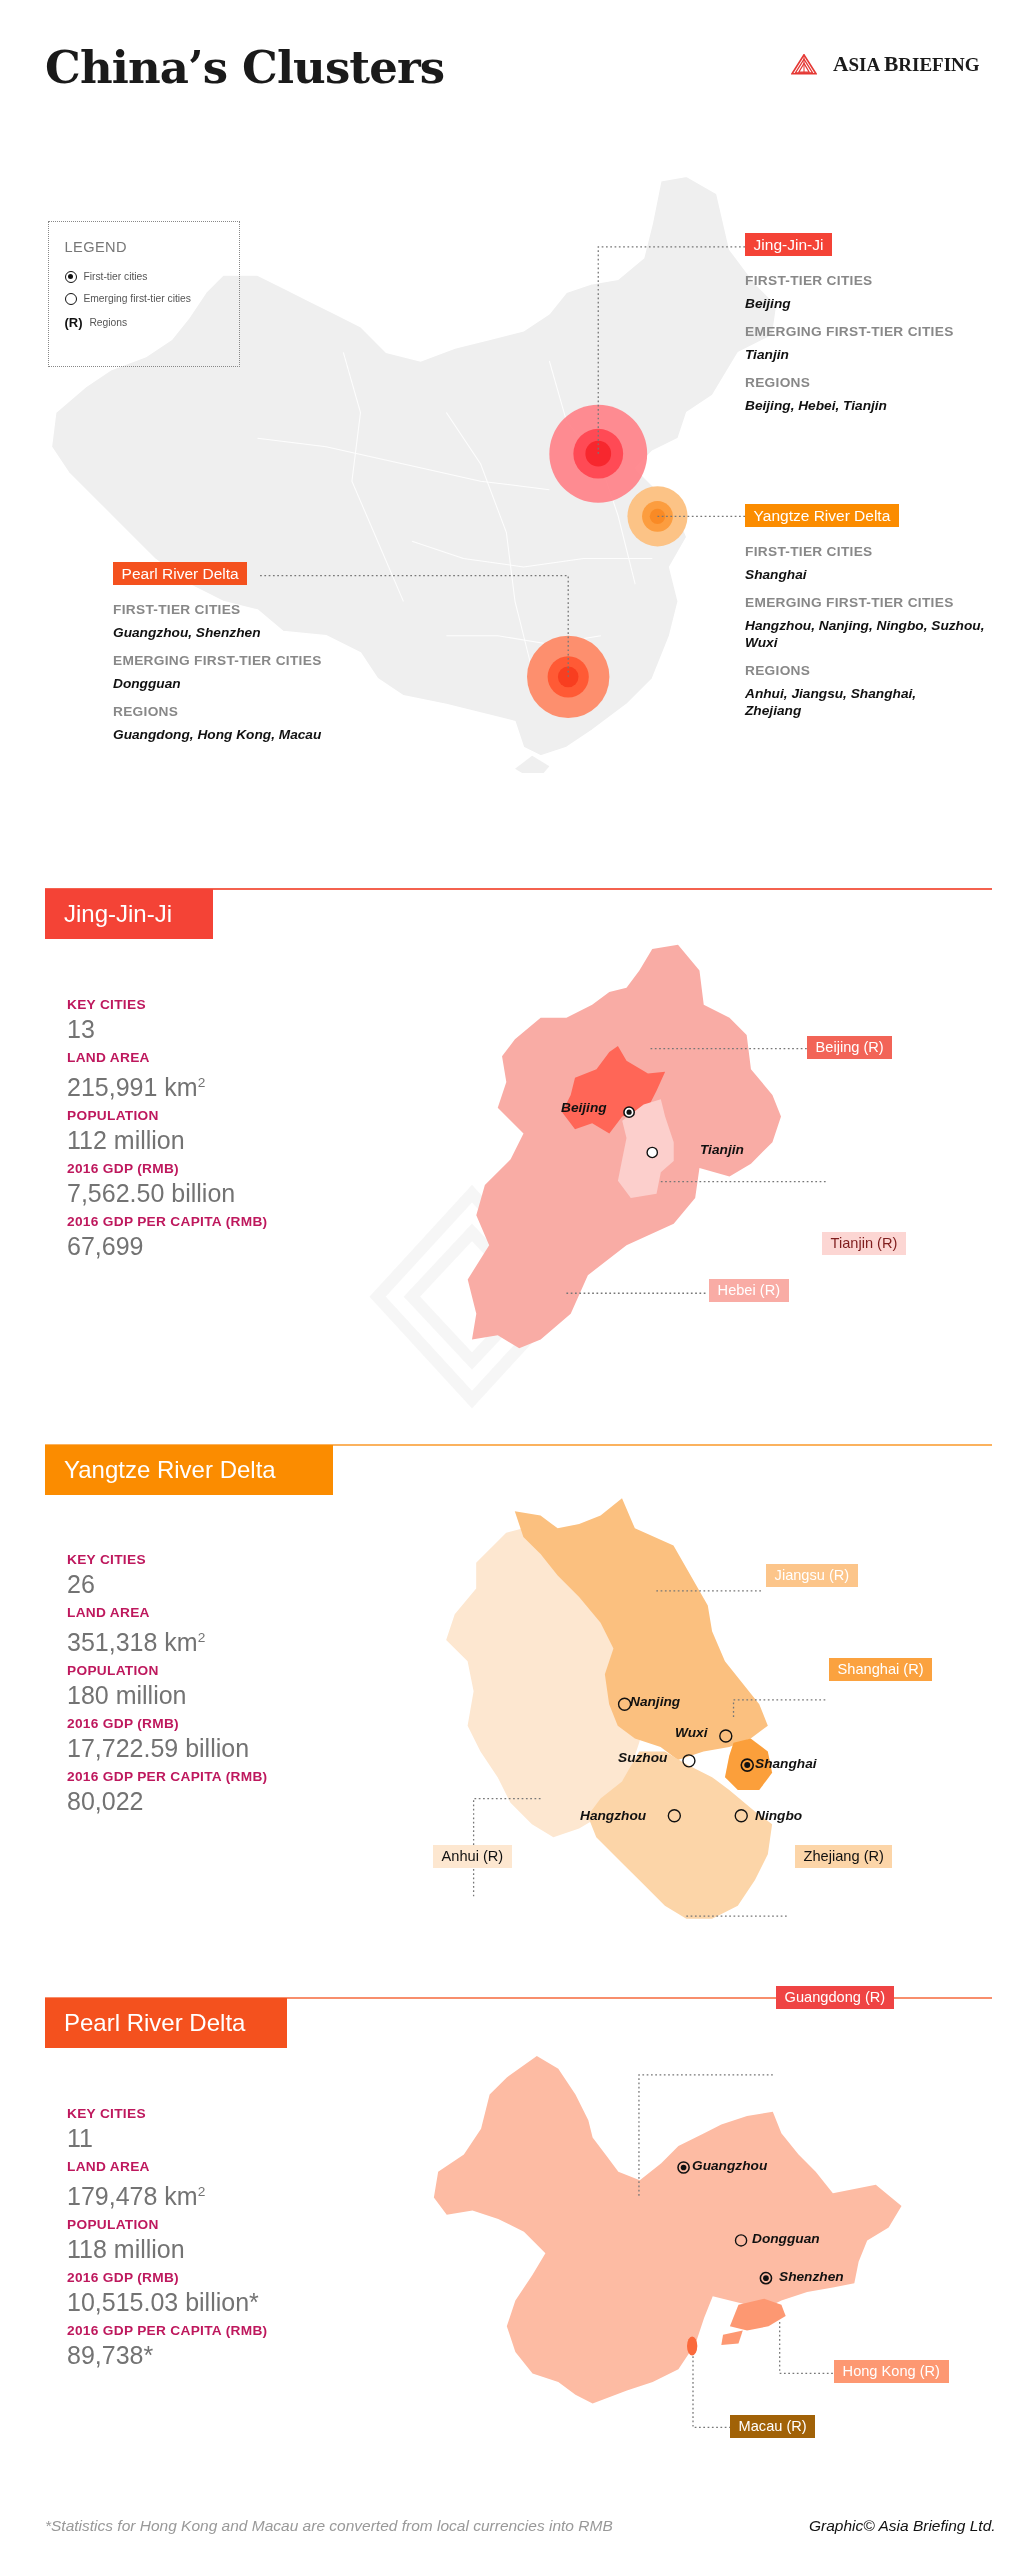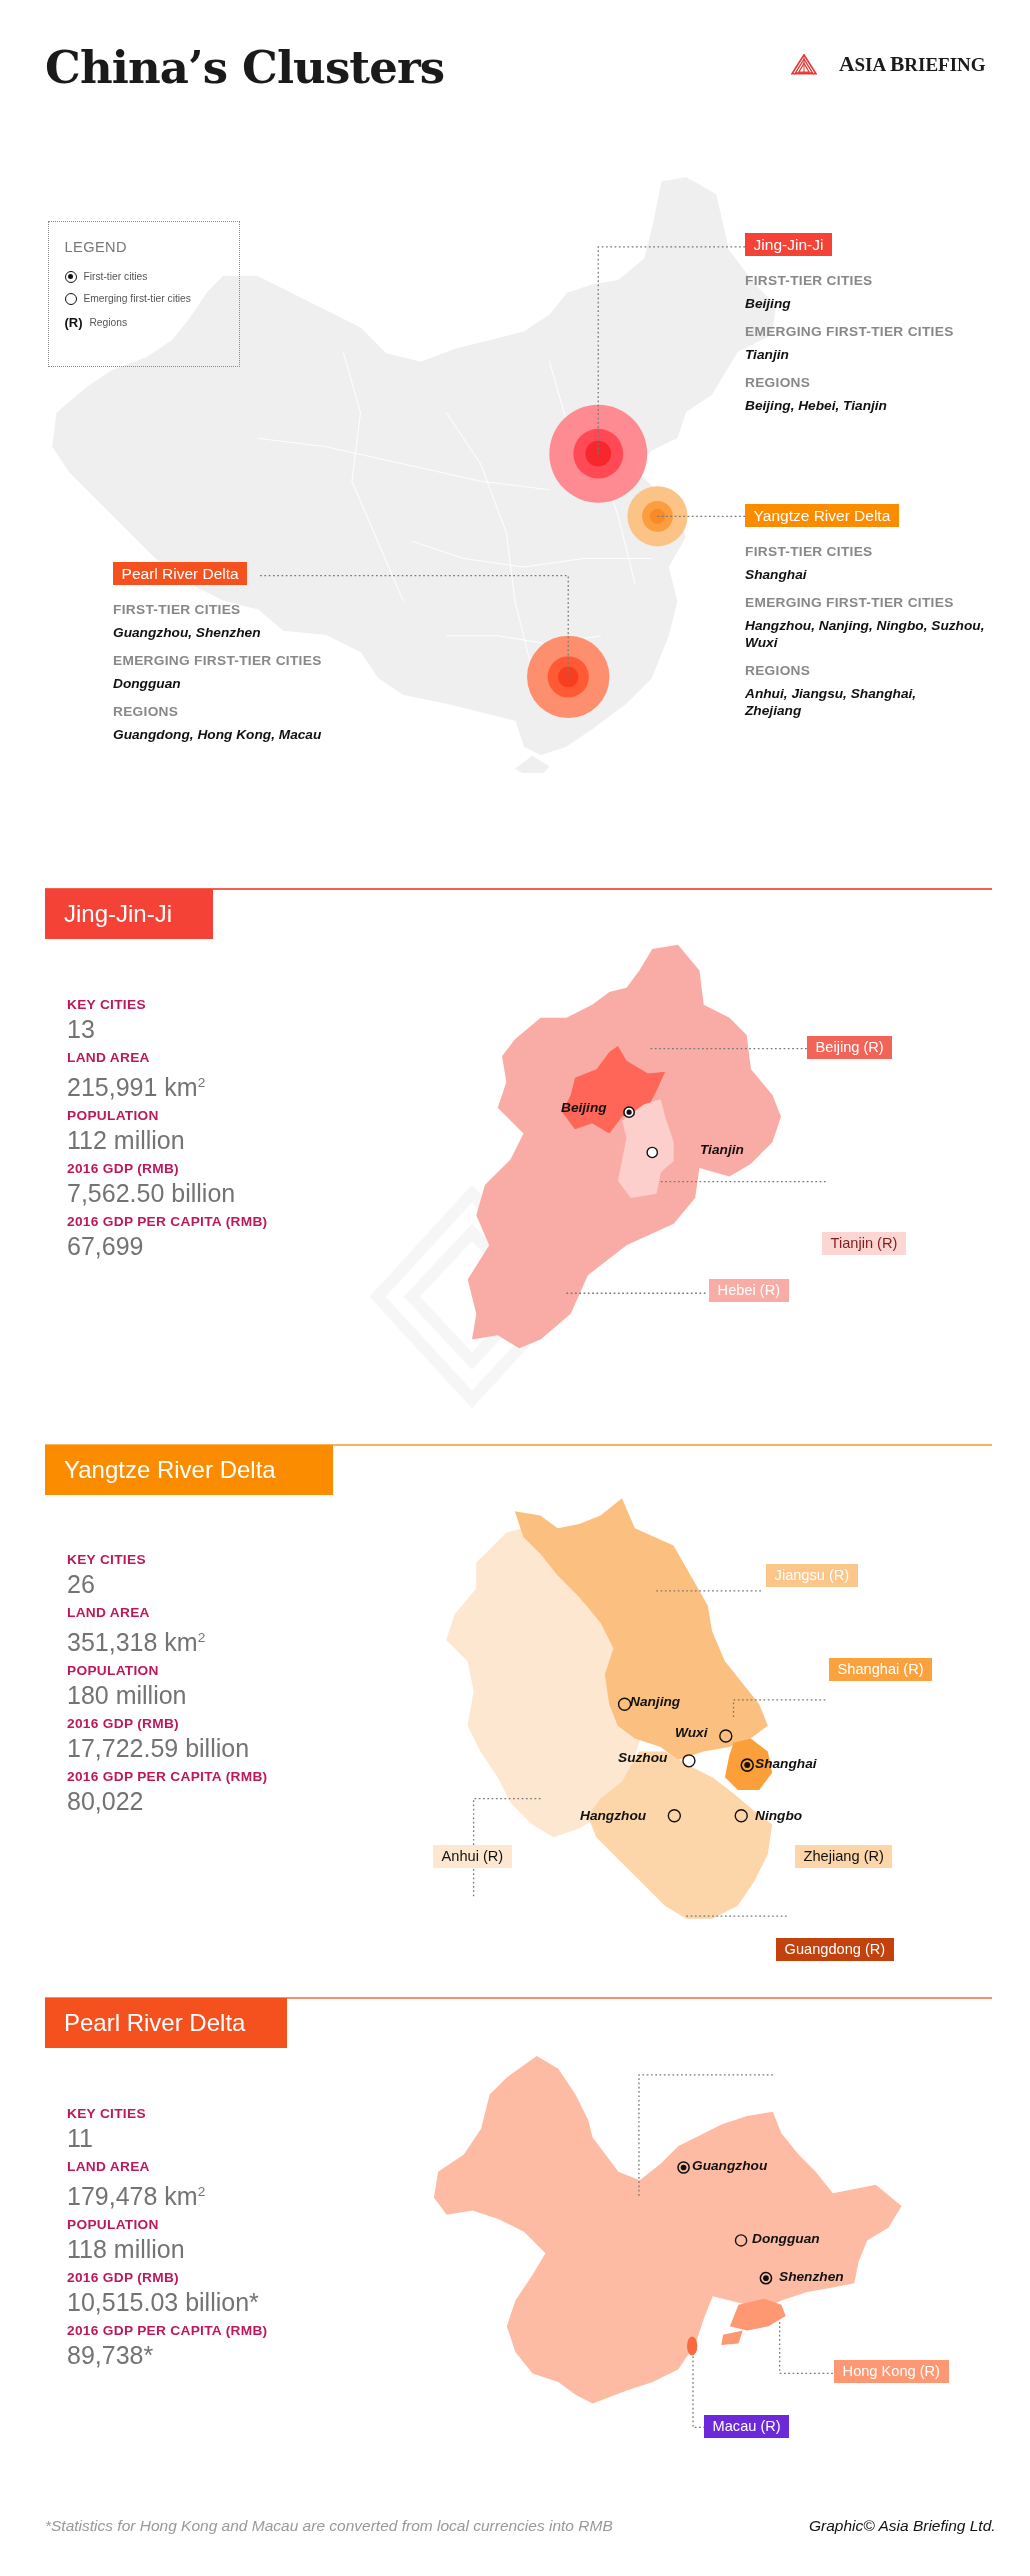--- a/index.html
+++ b/index.html
@@ -1,20 +1,20 @@
 <!DOCTYPE html>
 <html style="font-size:13.7px"><head>
 <meta charset="utf-8">
 <style>
   * { box-sizing: border-box; margin: 0; padding: 0; }
   body { width: 1030px; height: 2576px; background: #ffffff; position: relative; overflow: hidden;
          font-family: "Liberation Sans", sans-serif; color: #111; }
   .abs { position: absolute; }
   .title { left: 45px; top: 41px; font-family: "DejaVu Serif", serif; font-weight: bold; font-size: 45px; line-height: 53px; color: #1a1a1a; letter-spacing: -0.9px; }
-  .logo { left: 791px; top: 52px; display: flex; align-items: center; gap: 22px; }
+  .logo { left: 791px; top: 52px; display: flex; align-items: center; gap: 16px; }
   .logo-text { font-family: "Liberation Serif", serif; font-weight: bold; font-size: 19px; color: #1a1a1a; letter-spacing: 0px; }
   .logo-text .big { font-size: 21.5px; }
 
   .legend { left: 48px; top: 221px; width: 192px; height: 146px; border: 1.7px dotted #888; padding: 17px 15.5px; }
   .legend-title { font-size: 14.6px; color: #777; margin-bottom: 15.5px; letter-spacing: 0.4px; }
   .legend-row { display: flex; align-items: center; gap: 6.9px; font-size: 10.3px; color: #555; margin-bottom: 10.3px; }
   .dot-first { width: 12px; height: 12px; border: 1.7px solid #111; border-radius: 50%; display: inline-flex; align-items: center; justify-content: center; }
   .dot-first::after { content: ""; width: 5.2px; height: 5.2px; background: #111; border-radius: 50%; }
   .dot-emerging { width: 12px; height: 12px; border: 1.4px solid #111; border-radius: 50%; display: inline-block; background: #fff; }
   .r-mark { font-weight: bold; font-size: 13px; color: #111; }
@@ -260,19 +260,19 @@
   <circle cx="402" cy="274" r="3.3" fill="#111"></circle>
 
   <polyline points="254,178 254,37 410,37" fill="none" stroke="#777" stroke-width="1.5" stroke-dasharray="2,3"></polyline>
   <polyline points="418,325 418,385 480,385" fill="none" stroke="#777" stroke-width="1.5" stroke-dasharray="2,3"></polyline>
   <polyline points="317,365 317,448 360,448" fill="none" stroke="#777" stroke-width="1.5" stroke-dasharray="2,3"></polyline>
 </svg>
 
 <div class="abs maplabel" style="left:692px;top:2158px">Guangzhou</div>
 <div class="abs maplabel" style="left:752px;top:2231px">Dongguan</div>
 <div class="abs maplabel" style="left:779px;top:2269px">Shenzhen</div>
-<div class="abs rtag" style="left:776px;top:1938px;background:#c2410c;color:#fff">Guangdong (R)</div>
+<div class="abs rtag" style="left:776px;top:1986px;background:#ef4444;color:#fff">Guangdong (R)</div>
 <div class="abs rtag" style="left:834px;top:2360px;background:#fd9872;color:#fff">Hong Kong (R)</div>
-<div class="abs rtag" style="left:704px;top:2415px;background:#6d28d9;color:#fff">Macau (R)</div>
+<div class="abs rtag" style="left:730px;top:2415px;background:#a16207;color:#fff">Macau (R)</div>
 
 <div class="abs footnote">*Statistics for Hong Kong and Macau are converted from local currencies into RMB</div>
 <div class="abs credit">Graphic© Asia Briefing Ltd.</div>
 
 
 </body></html>

